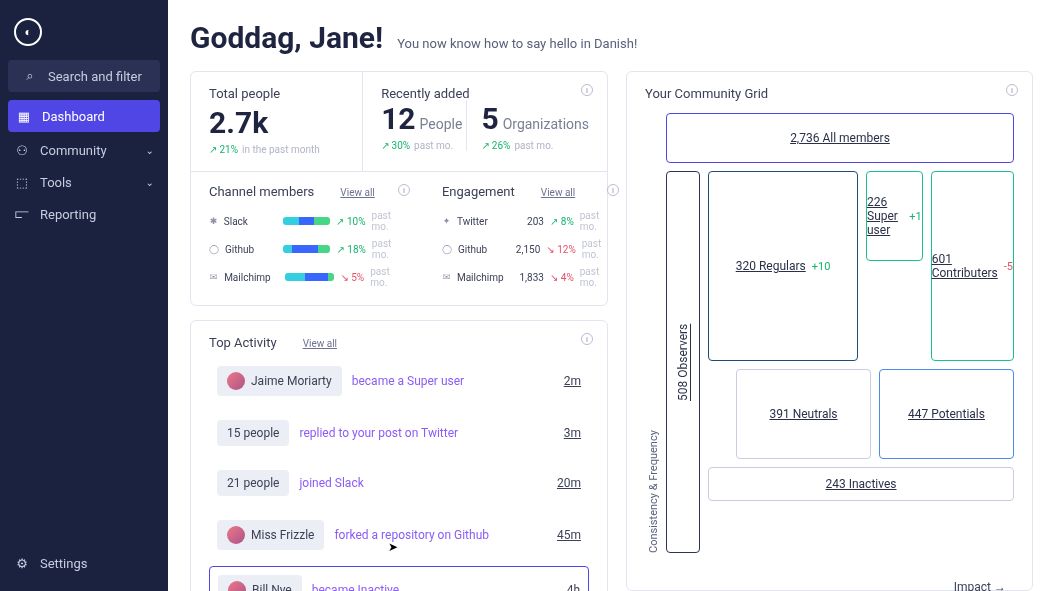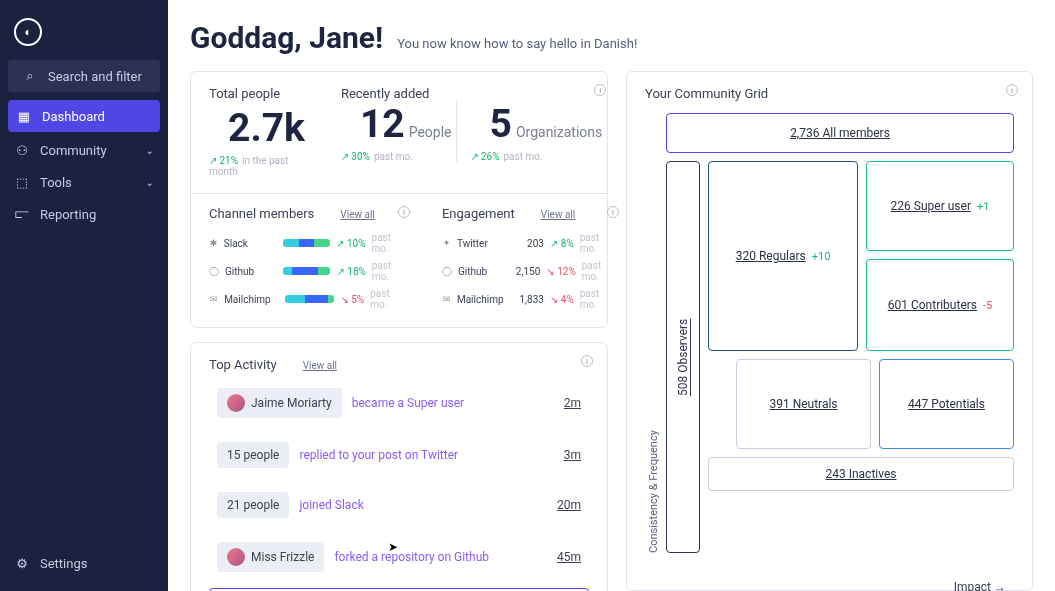--- a/index.html
+++ b/index.html
@@ -15,21 +15,21 @@
 .main { flex: 1; padding: 20px 22px; overflow: auto; }
 .greet { display: flex; align-items: baseline; gap: 14px; margin-bottom: 16px; }
 .greet h1 { font-size: 30px; font-weight: 700; color: #1f2440; }
 .greet .sub { font-size: 13px; color: #5a607a; }
 .panels { display: flex; gap: 18px; }
 .leftcol { width: 418px; display: flex; flex-direction: column; gap: 0; }
 .card { border: 1px solid #e2e4ee; border-radius: 6px; background: #fff; }
 .statcard { display:flex; }
 .statcell { padding: 14px 18px 16px; position: relative; }
 .label { font-size: 13px; color: #3c4157; }
-.big { font-size: 39px; font-weight: 700; color: #1f2440; margin-top: 4px; margin-left: 19px; }
+.big { font-size: 30px; font-weight: 700; color: #1f2440; margin-top: 4px; }
 .subunit { font-size: 14px; color: #7a7f95; margin-left: 4px; }
 .trend { font-size: 10px; margin-top: 4px; }
 .trend.up, .pct.up { color: #15b36e; }
 .trend .arrow { margin-right: 2px; }
 .trend .period { color: #b0b4c5; margin-left: 4px; }
 .info-icon { position: absolute; top: 12px; right: 14px; width: 12px; height: 12px; border-radius: 50%; border: 1px solid #b9bdcf; color: #8a8fa6; font-size: 8px; display:flex; align-items:center; justify-content:center; cursor:pointer;}
 .divider-v { width: 1px; background: #e2e4ee; }
 .section-row { display:flex; }
 .section { padding: 12px 18px 14px; position: relative; flex:1; }
 .section-header { display: flex; align-items: baseline; gap: 26px; font-size: 13px; color: #3c4157; margin-bottom: 8px; }
@@ -59,21 +59,21 @@
 .grid-card { padding: 14px 18px; position: relative; height: 520px; }
 .grid-area { display:flex; gap: 6px; margin-top: 12px; height: 440px; }
 .grow { display:flex; flex-direction:column; gap:8px; flex:1;}
 .box { border: 1.5px solid; border-radius: 4px; display:flex; align-items:center; justify-content:center; font-size: 12px; gap:6px; }
 .box .txt { text-decoration: underline; color:#2b3048; }
 .delta-pos { color:#15b36e; font-size:11px; }
 .delta-neg { color:#e4516b; font-size:11px; }
 .axis-y { writing-mode: vertical-rl; transform: rotate(180deg); font-size: 11px; color:#5a607a; display:flex; align-items:center; padding-right:2px; }
 .axis-x { text-align:right; font-size: 12px; color:#3c4157; margin-top: 27px; padding-right: 8px;}
 .axis-x::after { content:" →"; }
-.allmembers { border-color:#5046e5; height:40px; }
+.allmembers { border-color:#5046e5; height:50px; }
 .observers { border-color:#2c3556; width:34px; writing-mode:vertical-rl; transform:rotate(180deg); }
 .regulars { border-color:#1e4e78; }
 .superuser { border-color:#1bc08f; }
 .contributers { border-color:#1bc08f; }
 .neutrals { border-color:#c9cde0;margin-left:28px; }
 .potentials { border-color:#4a8aee; }
 .inactives { border-color:#c9cde0; height:34px; }
 </style>
 </head>
 <body>
@@ -256,21 +256,21 @@
             <div style="display:flex;gap:8px;flex:1">
               <div class="box observers">
                   <span class="txt">508 Observers</span>
                 </div>
               <div style="flex:1;display:flex;flex-direction:column;gap:8px">
                 <div style="display:flex;gap:8px;height:190px">
                   <div class="box regulars" style="flex:1">
                       <span class="txt">320 Regulars</span>
                       <span class="delta-pos">+10</span>
                     </div>
-                  <div style="flex:1;display:flex;flex-direction:column;gap:8px">
+                  <div style="flex:1;display:flex;flex-direction:row;gap:8px">
                     <div class="box superuser" style="height:90px">
                         <span class="txt">226 Super user</span>
                         <span class="delta-pos">+1</span>
                       </div>
                     <div class="box contributers" style="flex:1">
                         <span class="txt">601 Contributers</span>
                         <span class="delta-neg">-5</span>
                       </div>
                   </div>
                 </div>

